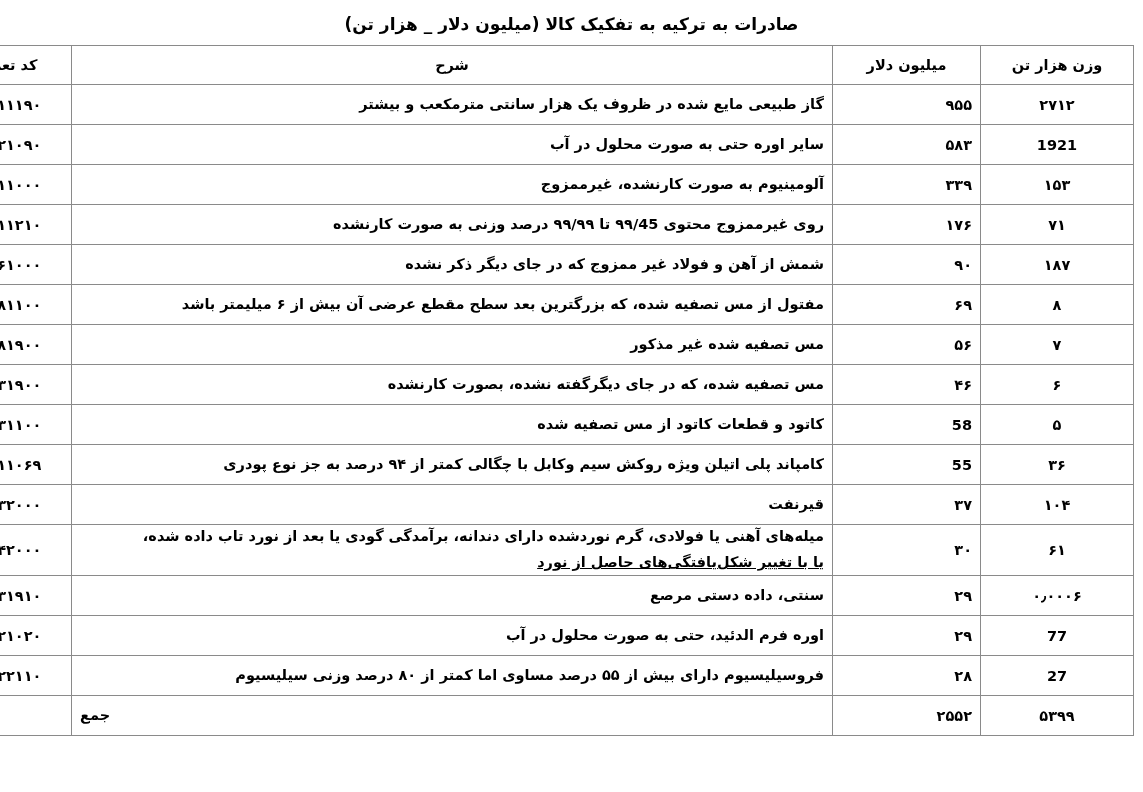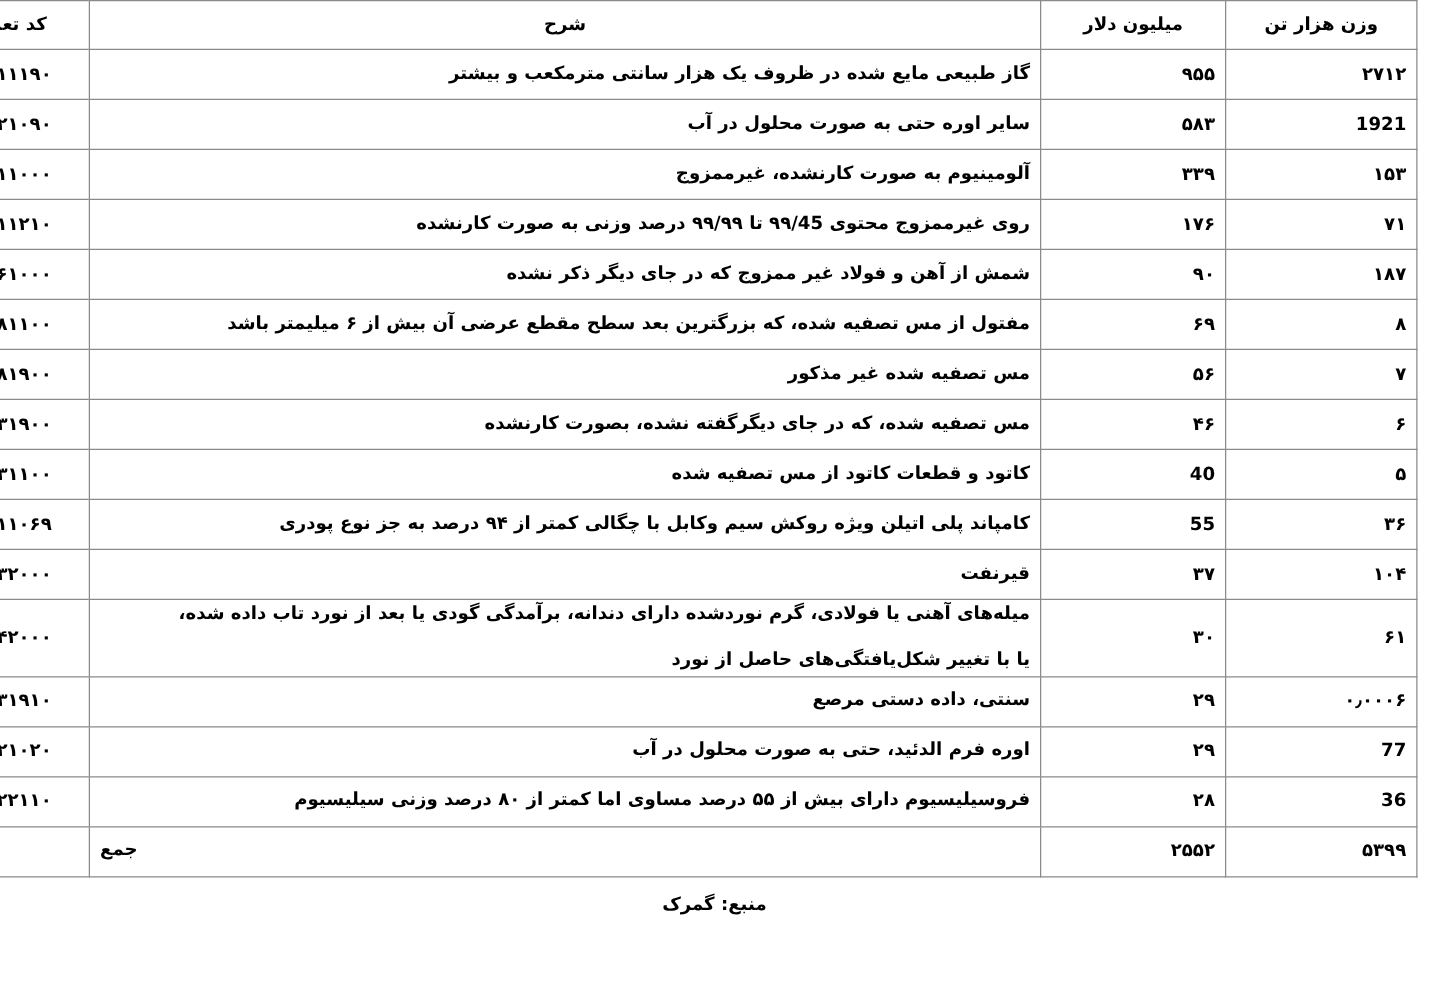--- a/index.html
+++ b/index.html
@@ -59,21 +59,21 @@
   th.col-desc { width: 744px; text-align: left; padding-left: 10px; }
   td.col-desc {
     width: 744px;
     text-align: right;
     padding-right: 10px;
     padding-top: 6px;
     padding-bottom: 6px;
     line-height: 1.65;
   }
   th.col-usd, td.col-usd { width: 131px; text-align: right; }
-  th.col-wgt, td.col-wgt { width: 136px; text-align: right; }
+  th.col-wgt, td.col-wgt { width: 136px; text-align: center; }
 
   table.data tbody td {
     height: 39px;
   }
   tr.tall td {
     height: 78px;
   }
   tr.total td {
     height: 39px;
   }
@@ -83,27 +83,28 @@
     font-weight: bold;
   }
   .source {
     text-align: center;
     font-size: 14.5px;
     font-weight: bold;
     margin-top: 14px;
     color: #000;
   }
   .desc-line { display: block; }
-  .desc-line + .desc-line { margin-top: 13px; }
+  .desc-line + .desc-line { margin-top: 2px; text-decoration: underline; }
 </style>
 </head>
 <body>
 
 <div class="page">
 
+  <div class="title">صادرات به ترکیه به تفکیک کالا (میلیون دلار _ هزار تن)</div>
 
   <div class="table-wrap">
     <table class="data">
       <thead>
         <tr>
           <th class="col-wgt">وزن هزار تن</th>
           <th class="col-usd">میلیون دلار</th>
           <th class="col-desc">شرح</th>
           <th class="col-code">کد تعرفه</th>
         </tr>
@@ -168,21 +169,21 @@
           <tr>
             <td class="col-wgt">۶</td>
             <td class="col-usd">۴۶</td>
             <td class="col-desc">
               <span class="desc-line">مس تصفیه شده، که در جای دیگرگفته نشده، بصورت کارنشده</span>
             </td>
             <td class="col-code">۷۴۰۳۱۹۰۰</td>
           </tr>
           <tr>
             <td class="col-wgt">۵</td>
-            <td class="col-usd">40</td>
+            <td class="col-usd">58</td>
             <td class="col-desc">
               <span class="desc-line">کاتود و قطعات کاتود از مس تصفیه شده</span>
             </td>
             <td class="col-code">۷۴۰۳۱۱۰۰</td>
           </tr>
           <tr>
             <td class="col-wgt">۳۶</td>
             <td class="col-usd">55</td>
             <td class="col-desc">
               <span class="desc-line">کامپاند پلی اتیلن ویژه روکش سیم وکابل با چگالی کمتر از ۹۴ درصد به جز نوع پودری</span>
@@ -216,32 +217,31 @@
           </tr>
           <tr>
             <td class="col-wgt">77</td>
             <td class="col-usd">۲۹</td>
             <td class="col-desc">
               <span class="desc-line">اوره فرم الدئید، حتی به صورت محلول در آب</span>
             </td>
             <td class="col-code">۳۱۰۲۱۰۲۰</td>
           </tr>
           <tr>
-            <td class="col-wgt">36</td>
+            <td class="col-wgt">27</td>
             <td class="col-usd">۲۸</td>
             <td class="col-desc">
               <span class="desc-line">فروسیلیسیوم دارای بیش از ۵۵ درصد مساوی اما کمتر از  ۸۰ درصد وزنی سیلیسیوم</span>
             </td>
             <td class="col-code">۷۲۰۲۲۱۱۰</td>
           </tr>
           <tr class="total">
             <td class="col-wgt">۵۳۹۹</td>
             <td class="col-usd">۲۵۵۲</td>
             <td class="col-desc total-label">جمع</td>
             <td class="col-code"></td>
           </tr>
         </tbody>
     </table>
   </div>
 
-  <div class="source">منبع: گمرک</div>
 
 </div>
 
 </body></html>

